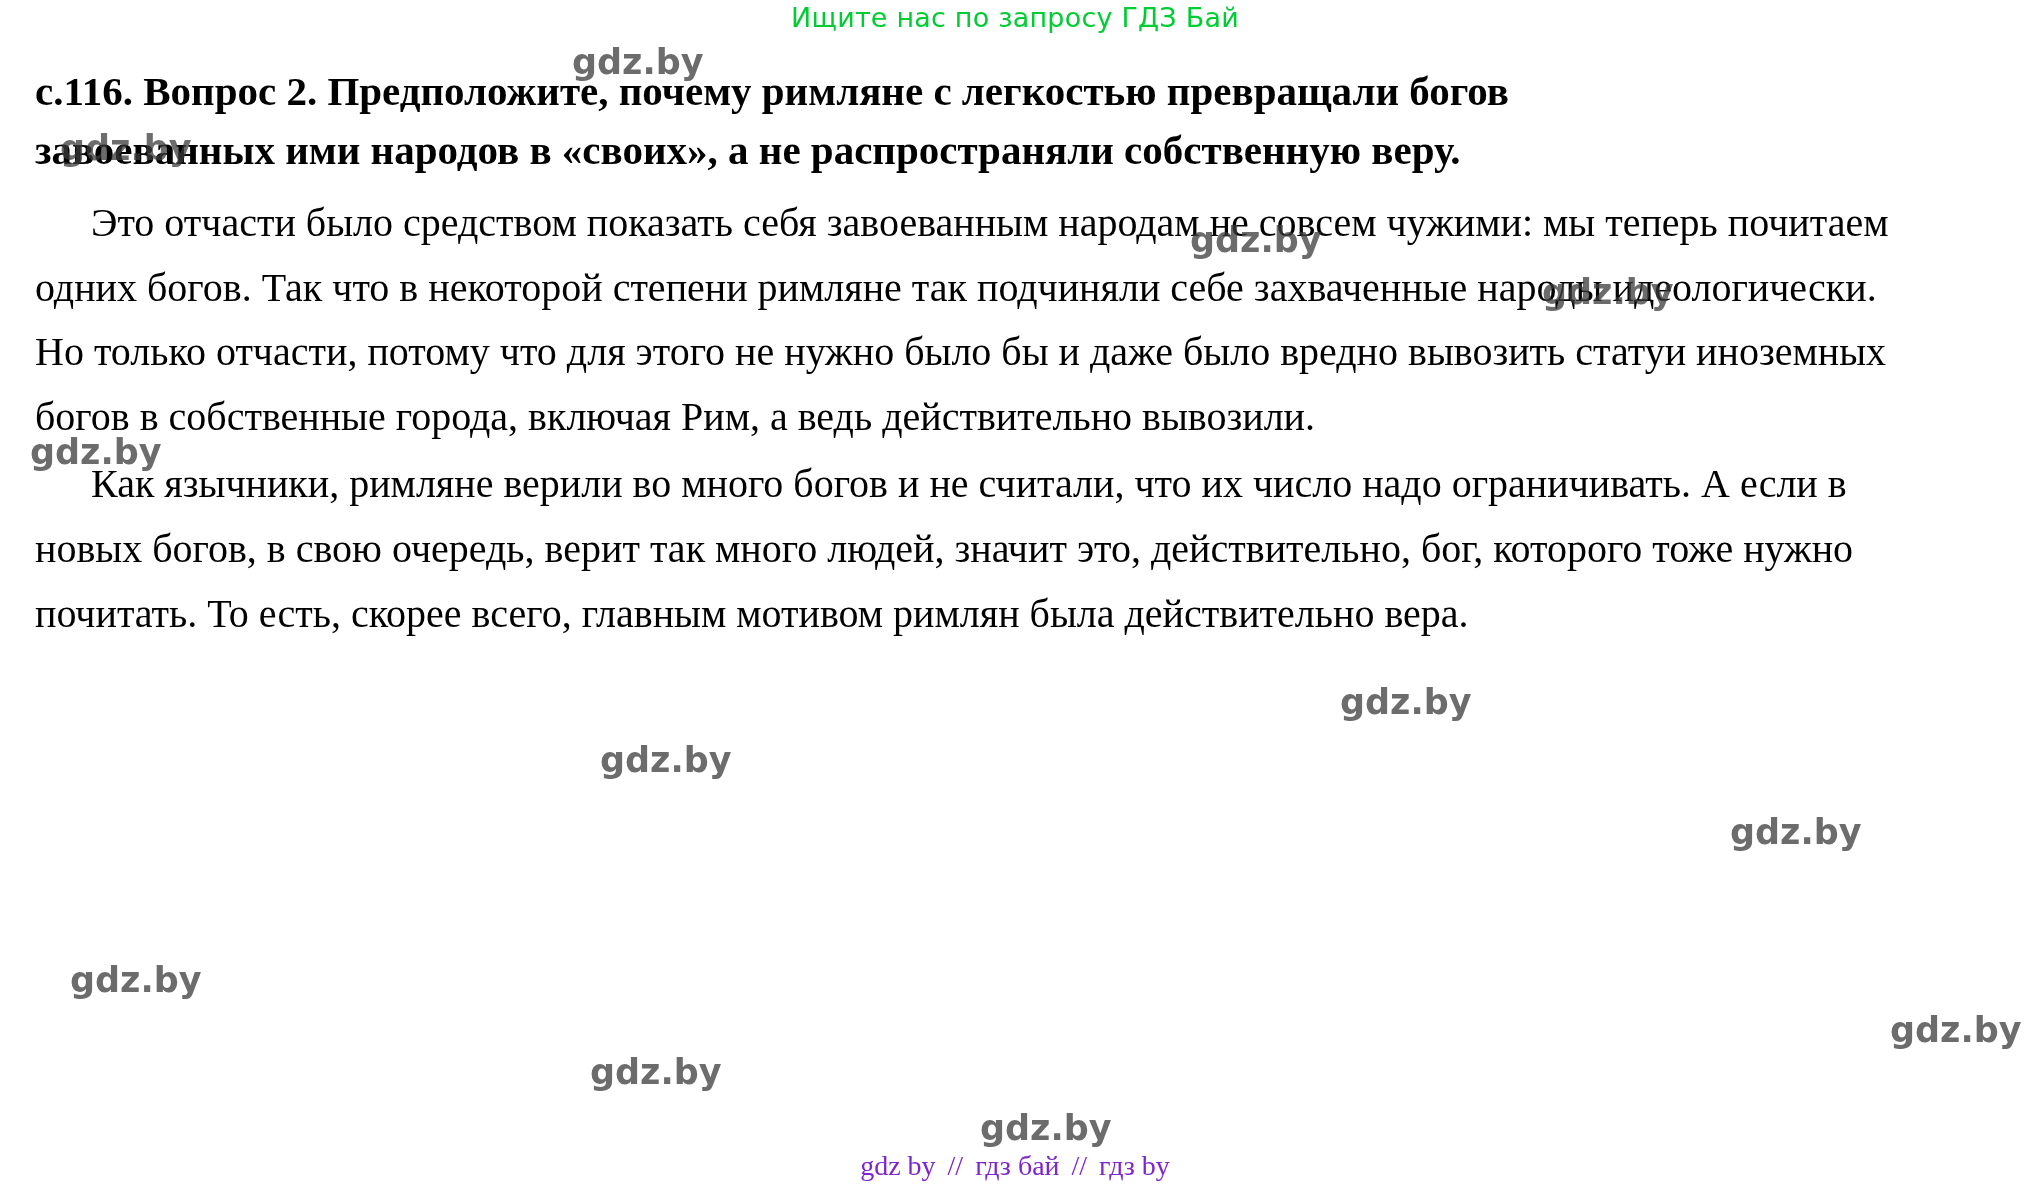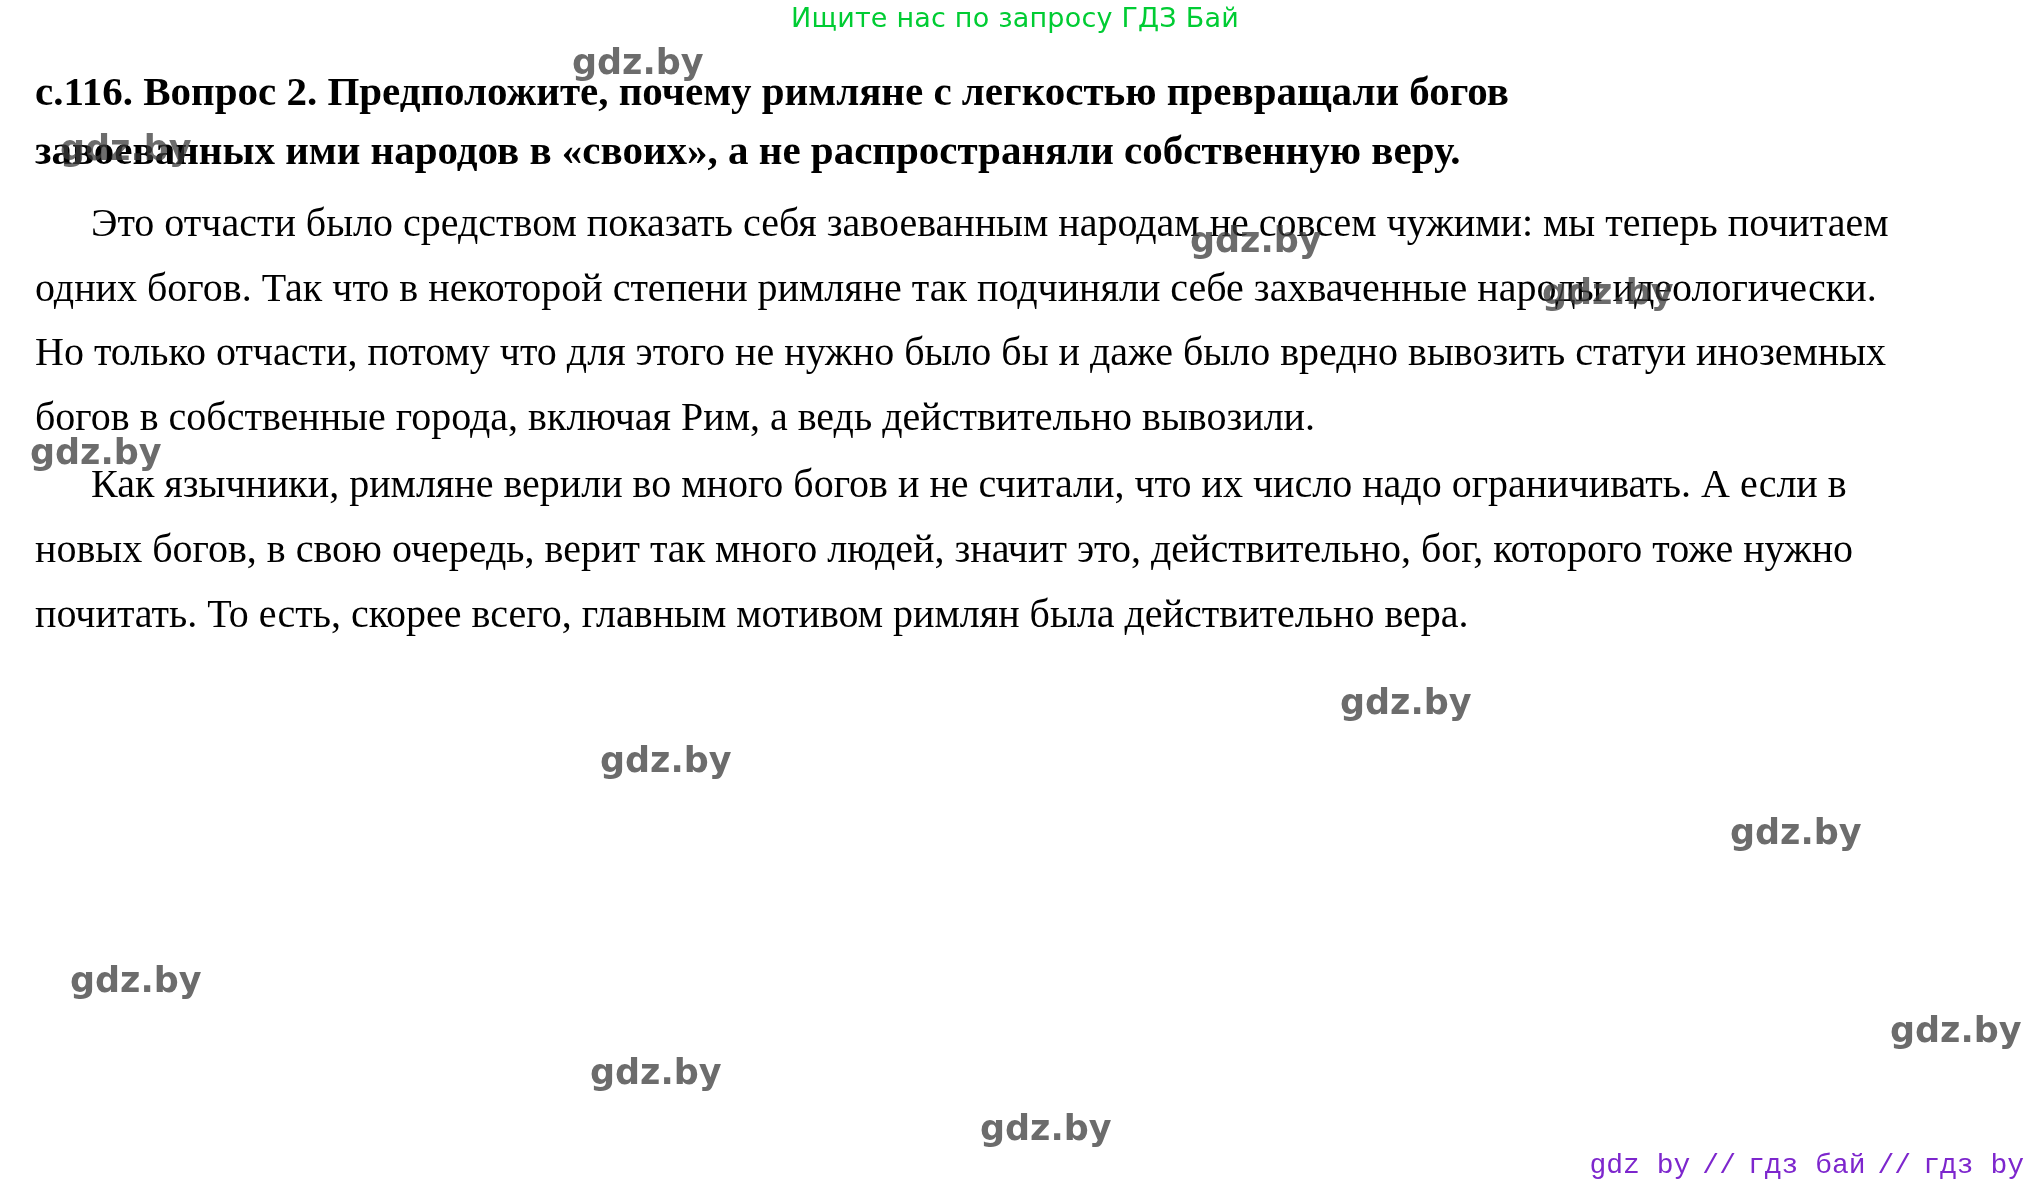--- a/index.html
+++ b/index.html
@@ -64,22 +64,22 @@
     display: inline-block;
     width: 56px;
   }
 
   
   .footer {
     position: absolute;
     left: 0;
     top: 1150px;
     width: 100%;
-    text-align: right;
-    font-family: Liberation Mono, monospace;
+    text-align: center;
+    font-family: Liberation Serif, serif;
     font-size: 28px;
     color: #7d26cd;
   }
   .footer span { margin: 0 6px; }
   .footer .sep { color: #7d26cd; }
 
   
   .wm {
     position: absolute;
     font-family: "DejaVu Sans", sans-serif;

